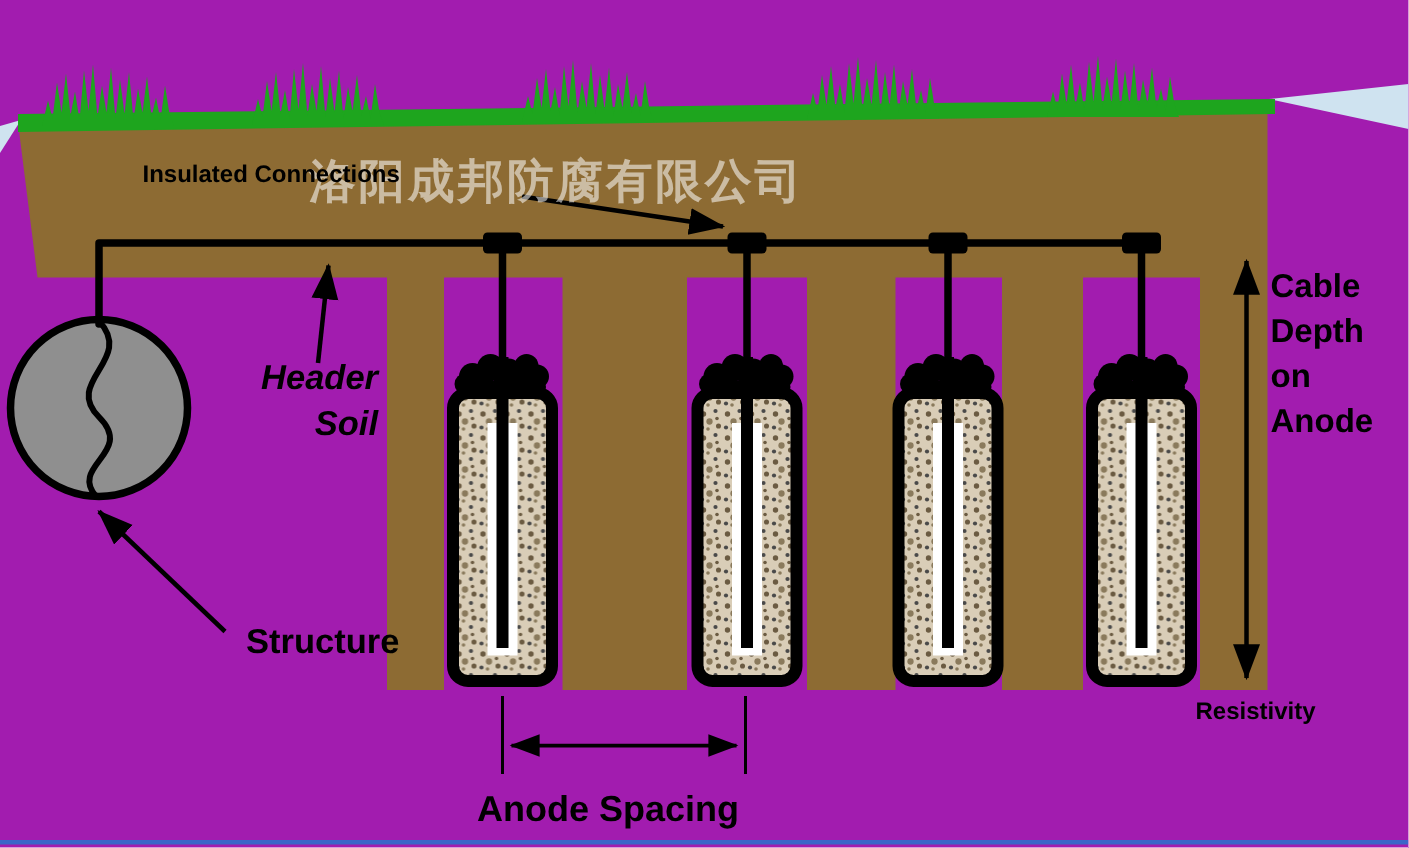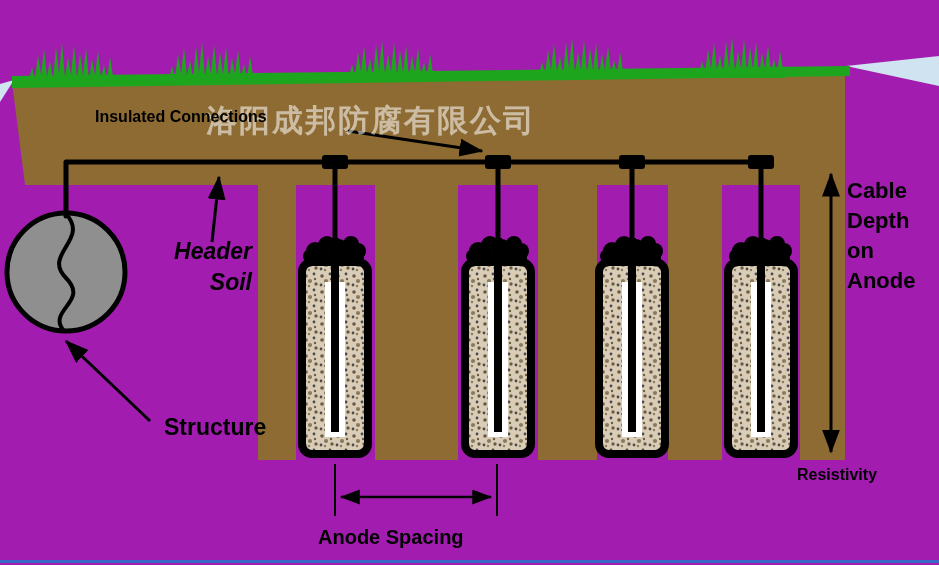--- a/index.html
+++ b/index.html
@@ -5,21 +5,21 @@
   html,body{margin:0;padding:0;background:#fff;}
   .canvas{
     position:relative;width:939px;height:565px;background:#a21caf;
     overflow:hidden;font-family:"Liberation Sans",sans-serif;
   }
   .canvas svg{position:absolute;left:0;top:0;}
   .lbl{position:absolute;font-weight:bold;color:#000;white-space:nowrap;}
   #lbl-insulated{left:95px;top:108px;font-size:16px;}
   #lbl-header{left:148px;top:236px;font-size:23px;line-height:31px;width:104px;text-align:right;white-space:normal;font-style:italic;}
   #lbl-structure{left:132px;top:414px;font-size:23px;margin-left:32px;}
-  #lbl-anode-spacing{left:318px;top:526px;font-size:20px;}
+  #lbl-anode-spacing{left:318px;top:526px;font-size:24px;}
   #lbl-hole-depth{left:847px;top:176px;font-size:22px;line-height:30px;white-space:normal;}
   #lbl-resistivity{left:797px;top:466px;font-size:16px;}
   .wm{
     position:absolute;left:206px;top:100px;font-size:31px;letter-spacing:2px;
     color:rgba(255,255,255,0.55);font-weight:bold;white-space:nowrap;
   }
   .bottom-bar{position:absolute;left:0;top:560px;width:939px;height:3px;background:#3a66c8;}
 </style>
 </head>
 <body>

